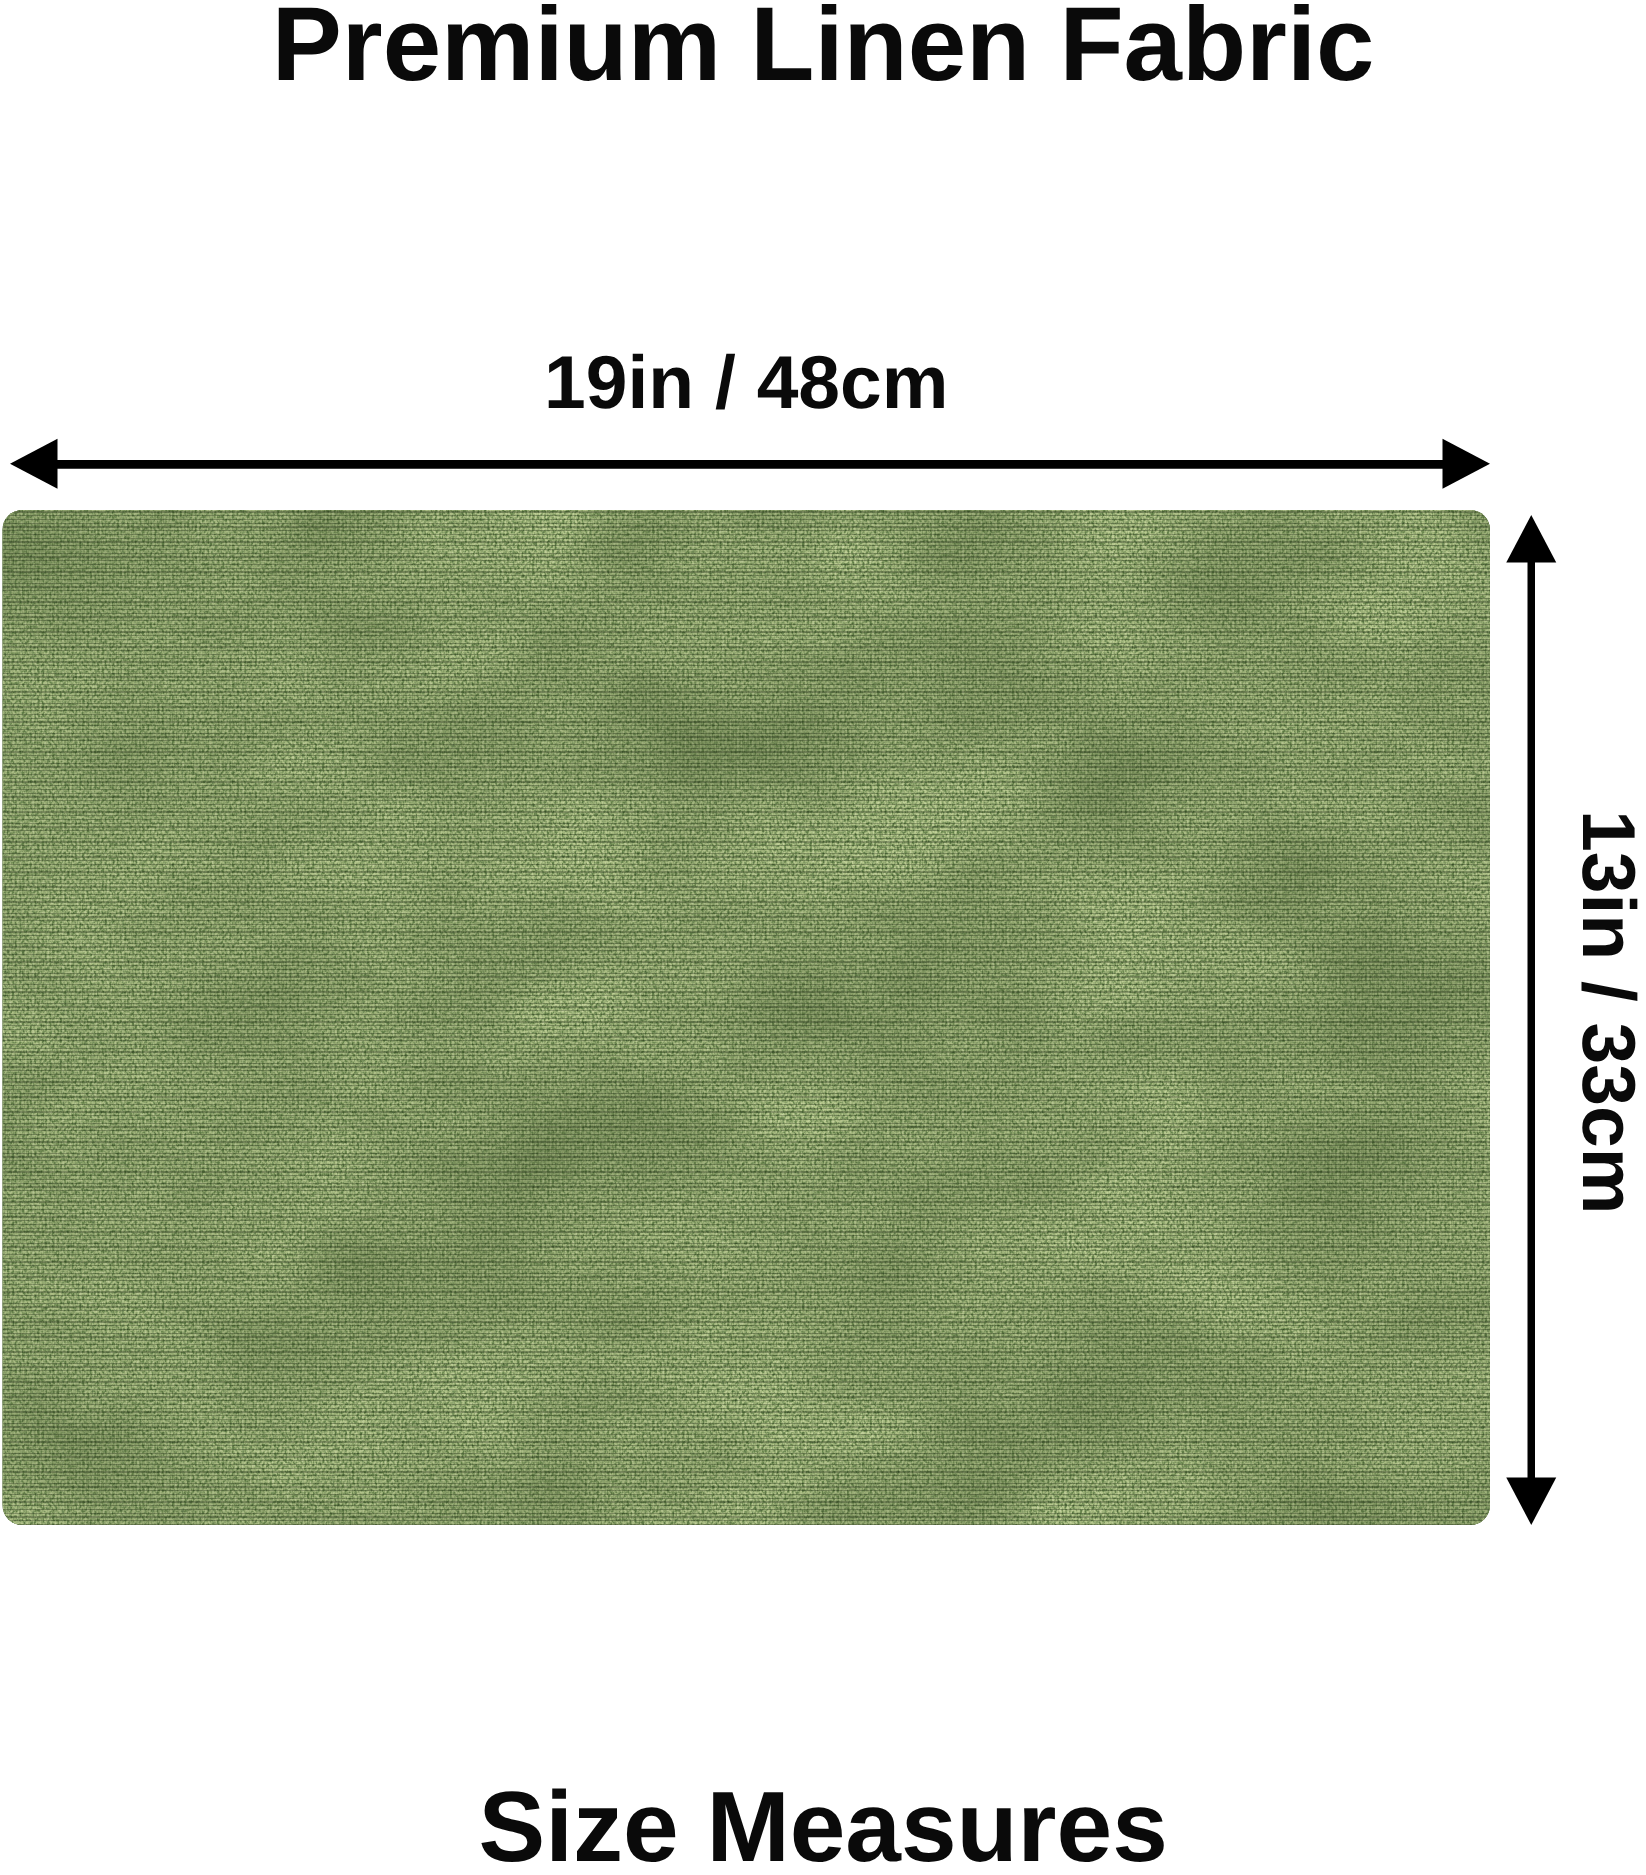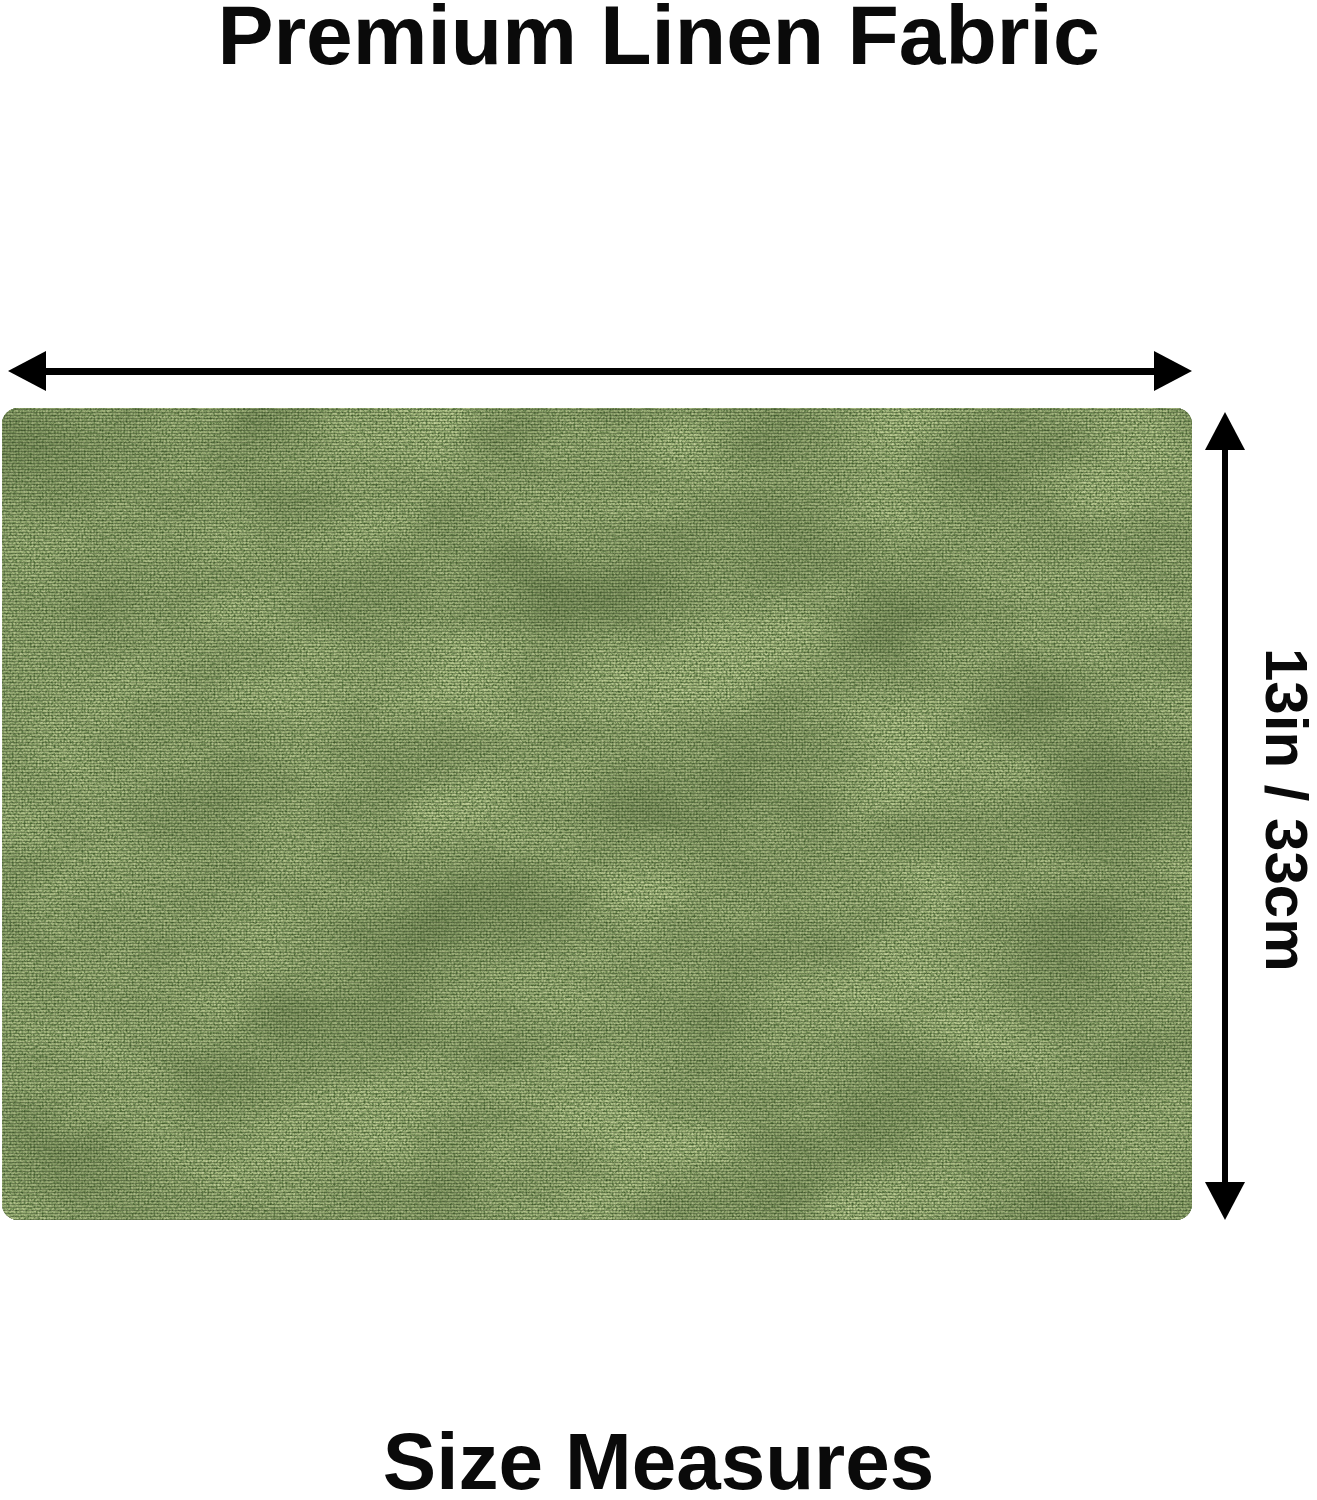--- a/index.html
+++ b/index.html
@@ -110,20 +110,21 @@
     white-space:nowrap;
   }
 </style>
 </head>
 <body>
 
 <div class="page">
 
   <div class="page-title">Premium Linen Fabric</div>
 
+  <div class="h-dim-label">19in / 48cm</div>
 
   <div class="h-dim">
     <span class="ah left"></span>
     <span class="line"></span>
     <span class="ah right"></span>
   </div>
 
   <div class="fabric">
     <svg viewBox="0 0 1190 812" preserveAspectRatio="none" aria-hidden="true">
       <defs>

